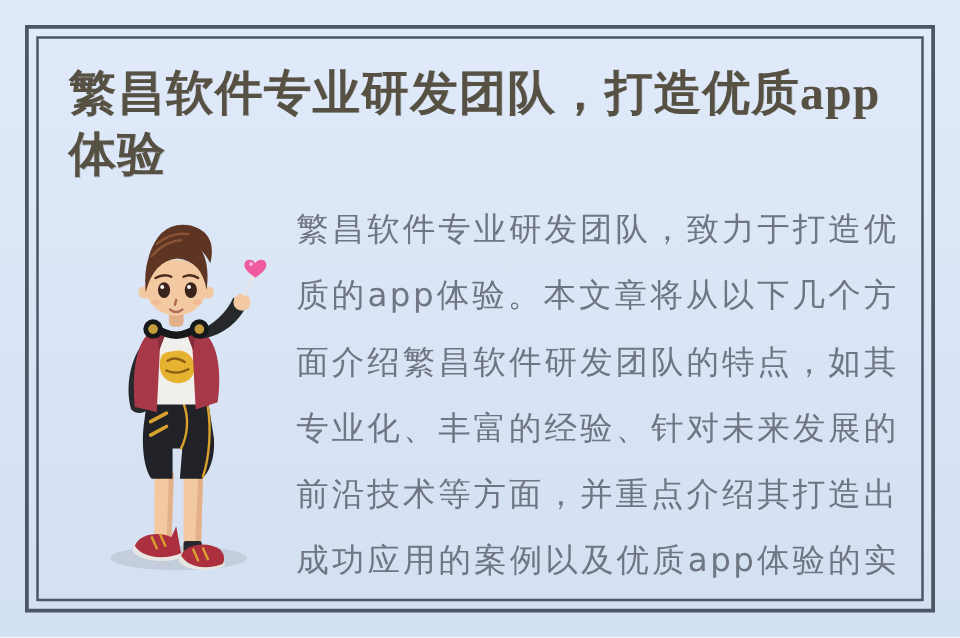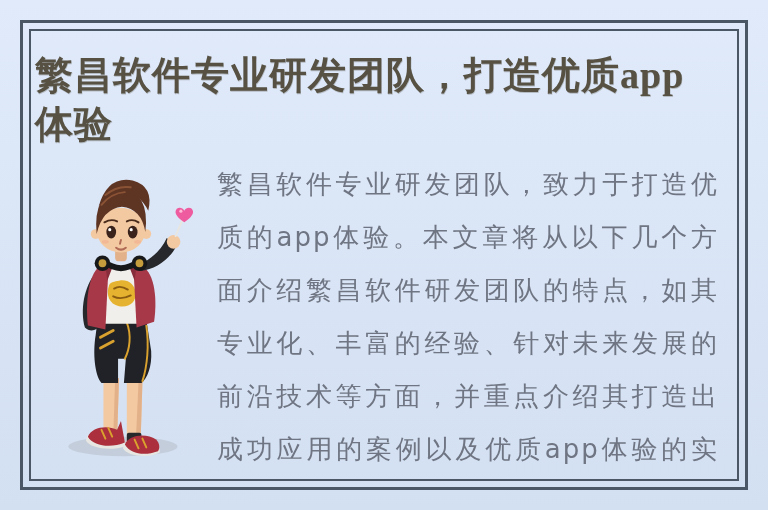--- a/index.html
+++ b/index.html
@@ -13,21 +13,21 @@
     width: 768px; height: 510px;
     background: linear-gradient(180deg, var(--c-page_bg, #e0eafa) 0%, var(--c-page_bg_deep, #d3e0f2) 100%);
   }
   .frame-outer {
     position: absolute; inset: 20px;
     border: 3px solid var(--c-frame, #4b5765);
   }
   .frame-inner {
     position: absolute; inset: 6px;
     border: 2px solid var(--c-frame, #4b5765);
-    padding: 20px 18px 0 4px;
+    padding: 20px 18px 0 24px;
     overflow: hidden;
     box-sizing: border-box;
   }
   .title {
     margin: 0;
     font-family: "Liberation Serif", serif;
     font-weight: bold;
     font-style: normal;
     font-size: 38px;
     line-height: 1.3;

